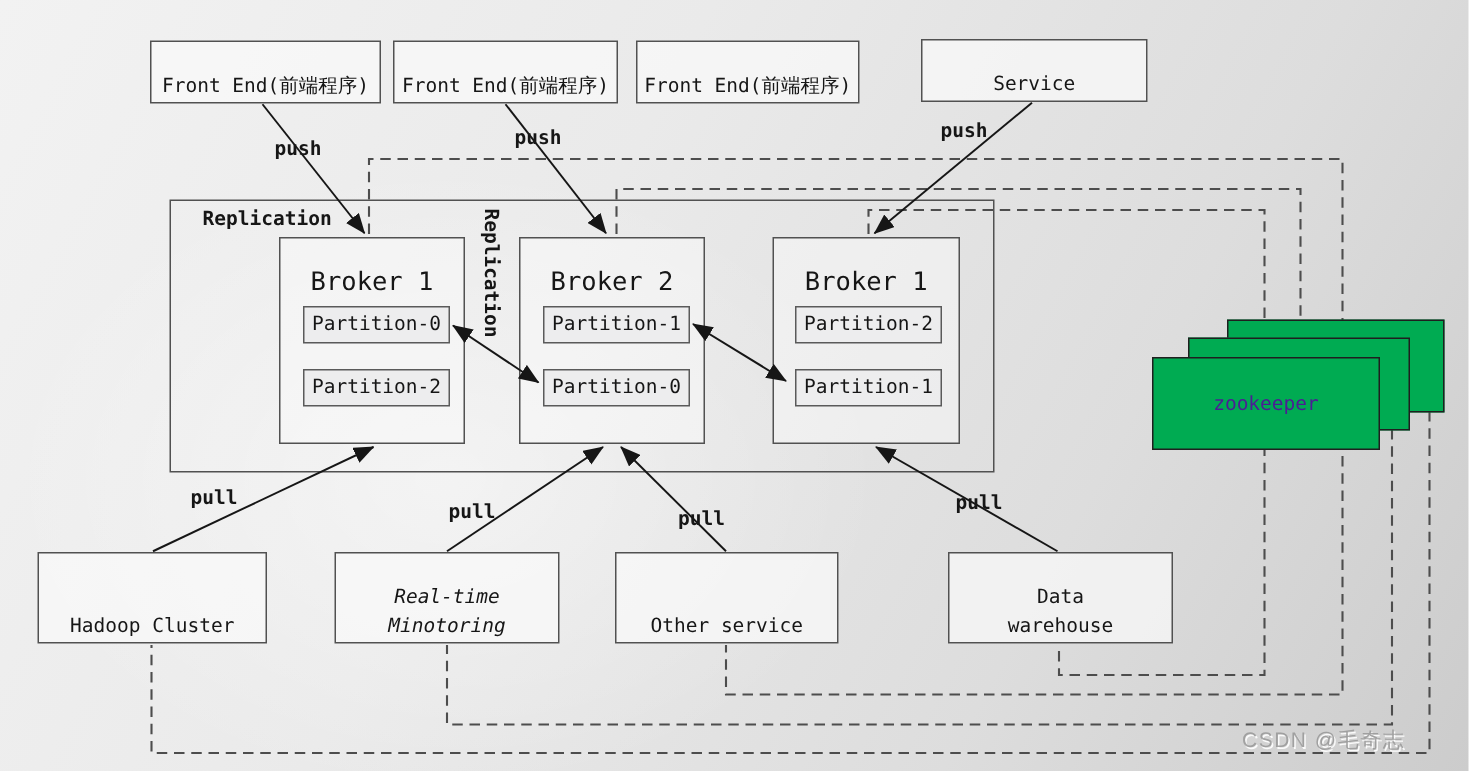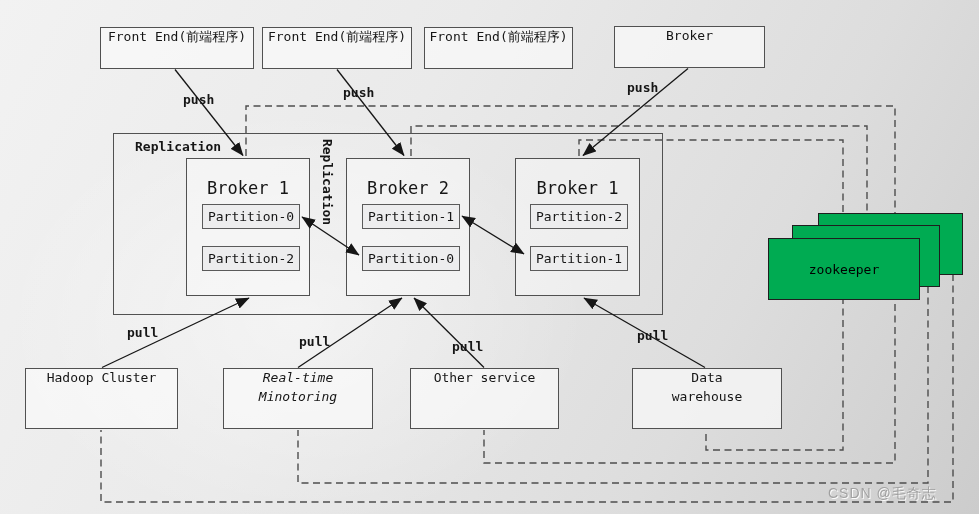--- a/index.html
+++ b/index.html
@@ -8,21 +8,21 @@
     font-family:"DejaVu Sans Mono","Liberation Mono",monospace;
     background:
       radial-gradient(ellipse 420px 300px at 30% 62%, rgba(255,255,255,.45), rgba(255,255,255,0) 70%),
       linear-gradient(118deg,#f2f2f2 0%,#eaeaea 38%,#dddddd 72%,#cccccc 100%);
     color:#161616;
   }
   svg.layer{position:absolute;left:0;top:0;width:979px;height:514px;pointer-events:none;}
   .node{
     position:absolute;box-sizing:border-box;border:1.5px solid #515151;
     background:rgba(250,250,250,.72);
-    display:flex;flex-direction:column;align-items:center;justify-content:flex-start;
+    display:flex;flex-direction:column;align-items:center;justify-content:flex-end;
     font-size:13px;line-height:1.45;text-align:center;white-space:nowrap;
   }
   .container{background:transparent;}
   .broker{background:rgba(250,250,250,.5);justify-content:flex-start;}
   .broker .btitle{margin-top:17px;font-size:17px;}
   .partition{
     position:absolute;box-sizing:border-box;border:1.4px solid #5a5a5a;
     background:rgba(236,236,237,.95);display:flex;align-items:center;justify-content:center;
     font-size:13px;white-space:nowrap;
   }
@@ -60,21 +60,21 @@
   <div class="node" style="left:100px;top:27px;width:154px;height:42px;">
     <span>Front End(前端程序)</span>
   </div>
   <div class="node" style="left:262px;top:27px;width:150px;height:42px;">
     <span>Front End(前端程序)</span>
   </div>
   <div class="node" style="left:424px;top:27px;width:149px;height:42px;">
     <span>Front End(前端程序)</span>
   </div>
   <div class="node" style="left:614px;top:26px;width:151px;height:42px;">
-    <span>Broker</span>
+    <span>Service</span>
   </div>
 
   <div class="lbl" style="left:183px;top:92px;">push</div>
   <div class="lbl" style="left:343px;top:85px;">push</div>
   <div class="lbl" style="left:627px;top:80px;">push</div>
 
   <div class="node container" style="left:113px;top:133px;width:550px;height:182px;"></div>
   <div class="repl-label">Replication</div>
   <div class="repl-vert">Replication</div>
 
@@ -104,21 +104,21 @@
   <div class="partition" style="left:530px;top:204px;width:98px;height:25px;">
     <span>Partition-2</span>
   </div>
   <div class="partition" style="left:530px;top:246px;width:98px;height:25px;">
     <span>Partition-1</span>
   </div>
 
   <div class="zk" style="left: 818px; top: 213px; width: 145px; height: 62px; background-color: rgb(0, 171, 82);"></div>
   <div class="zk" style="left: 792px; top: 225px; width: 148px; height: 62px; background-color: rgb(0, 171, 82);"></div>
   <div class="zk" style="left: 768px; top: 238px; width: 152px; height: 62px; background-color: rgb(0, 171, 82);">
-    <span style="color:#000000;">zookeeper</span>
+    <span style="color:#4c1d95;">zookeeper</span>
   </div>
 
   <div class="node" style="left:25px;top:368px;width:153px;height:61px;">
     <span>Hadoop Cluster</span>
   </div>
   <div class="node" style="left:223px;top:368px;width:150px;height:61px;font-style:italic;">
     <span>Real-time</span>
     <span>Minotoring</span>
   </div>
   <div class="node" style="left:632px;top:368px;width:150px;height:61px;">

